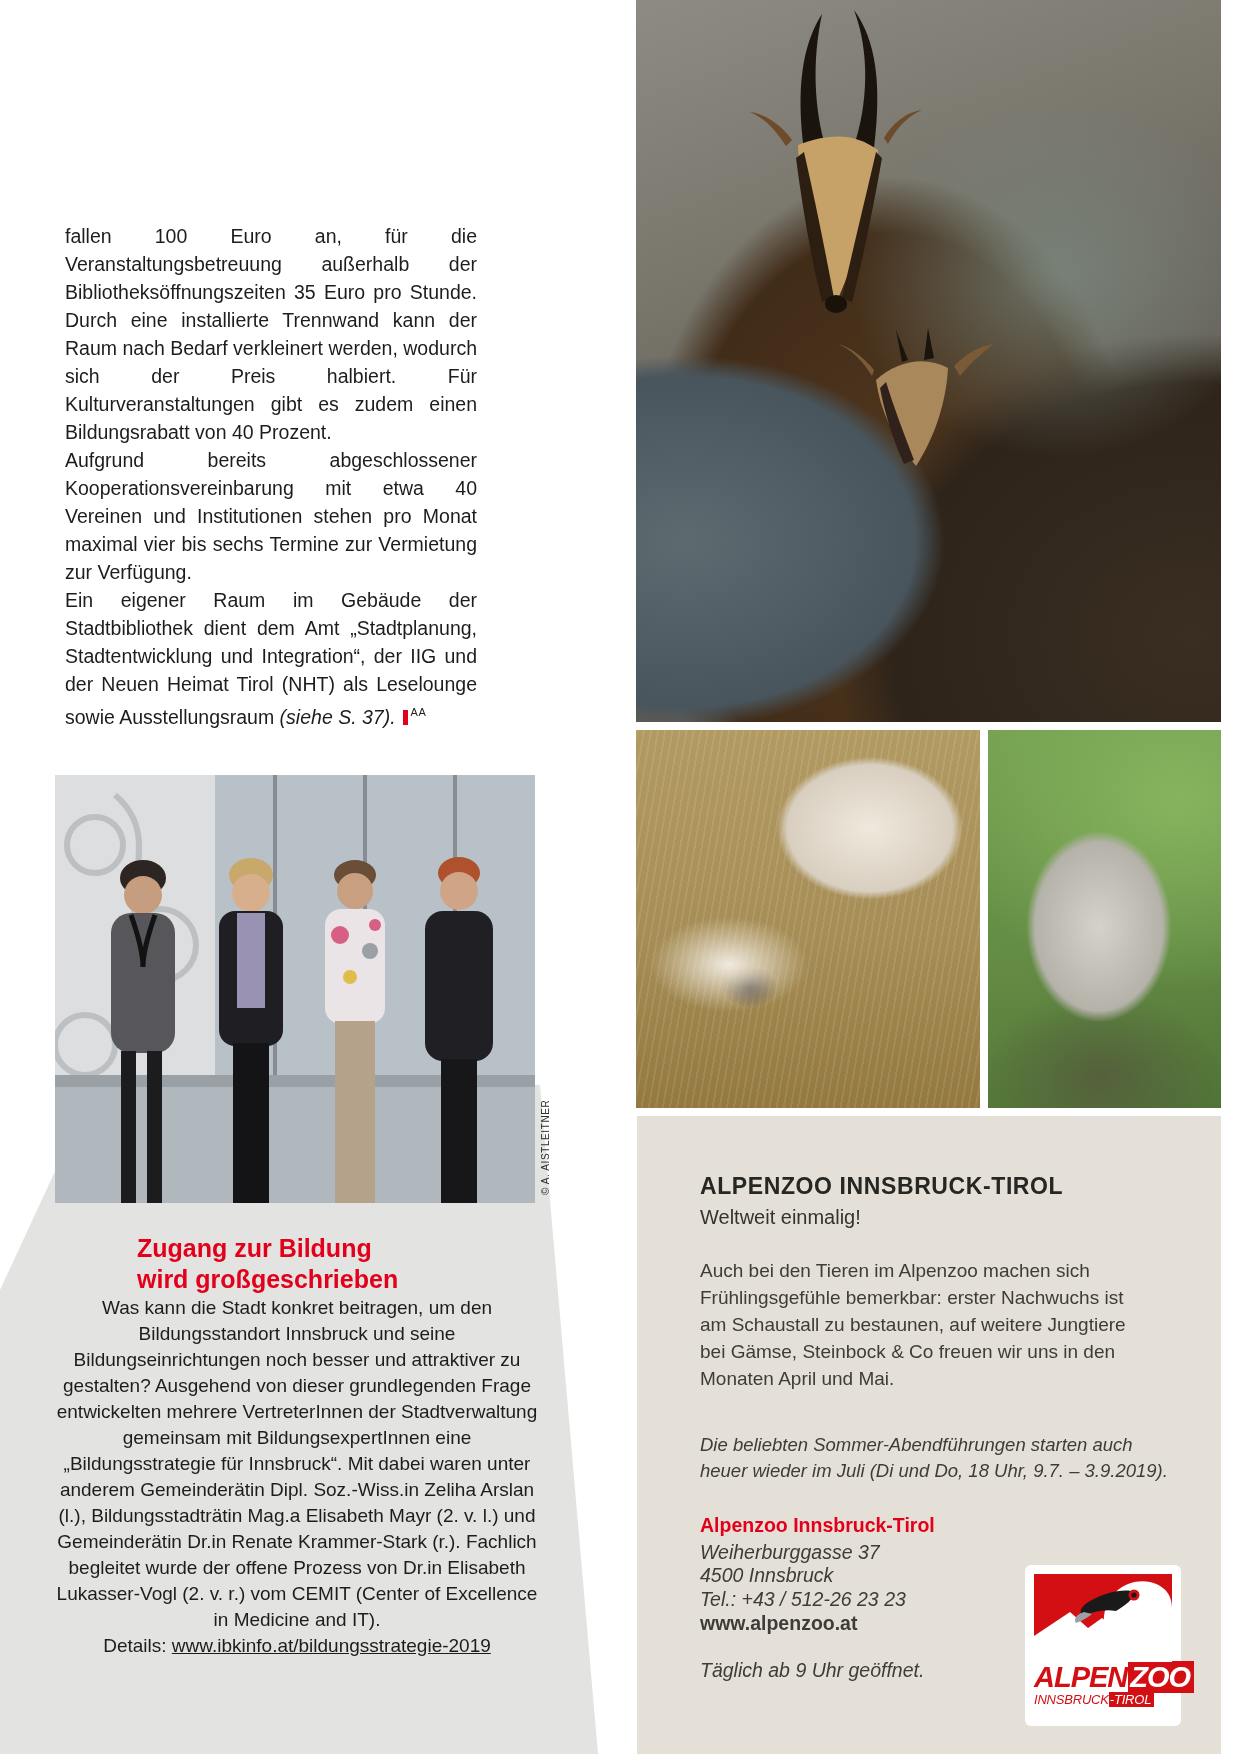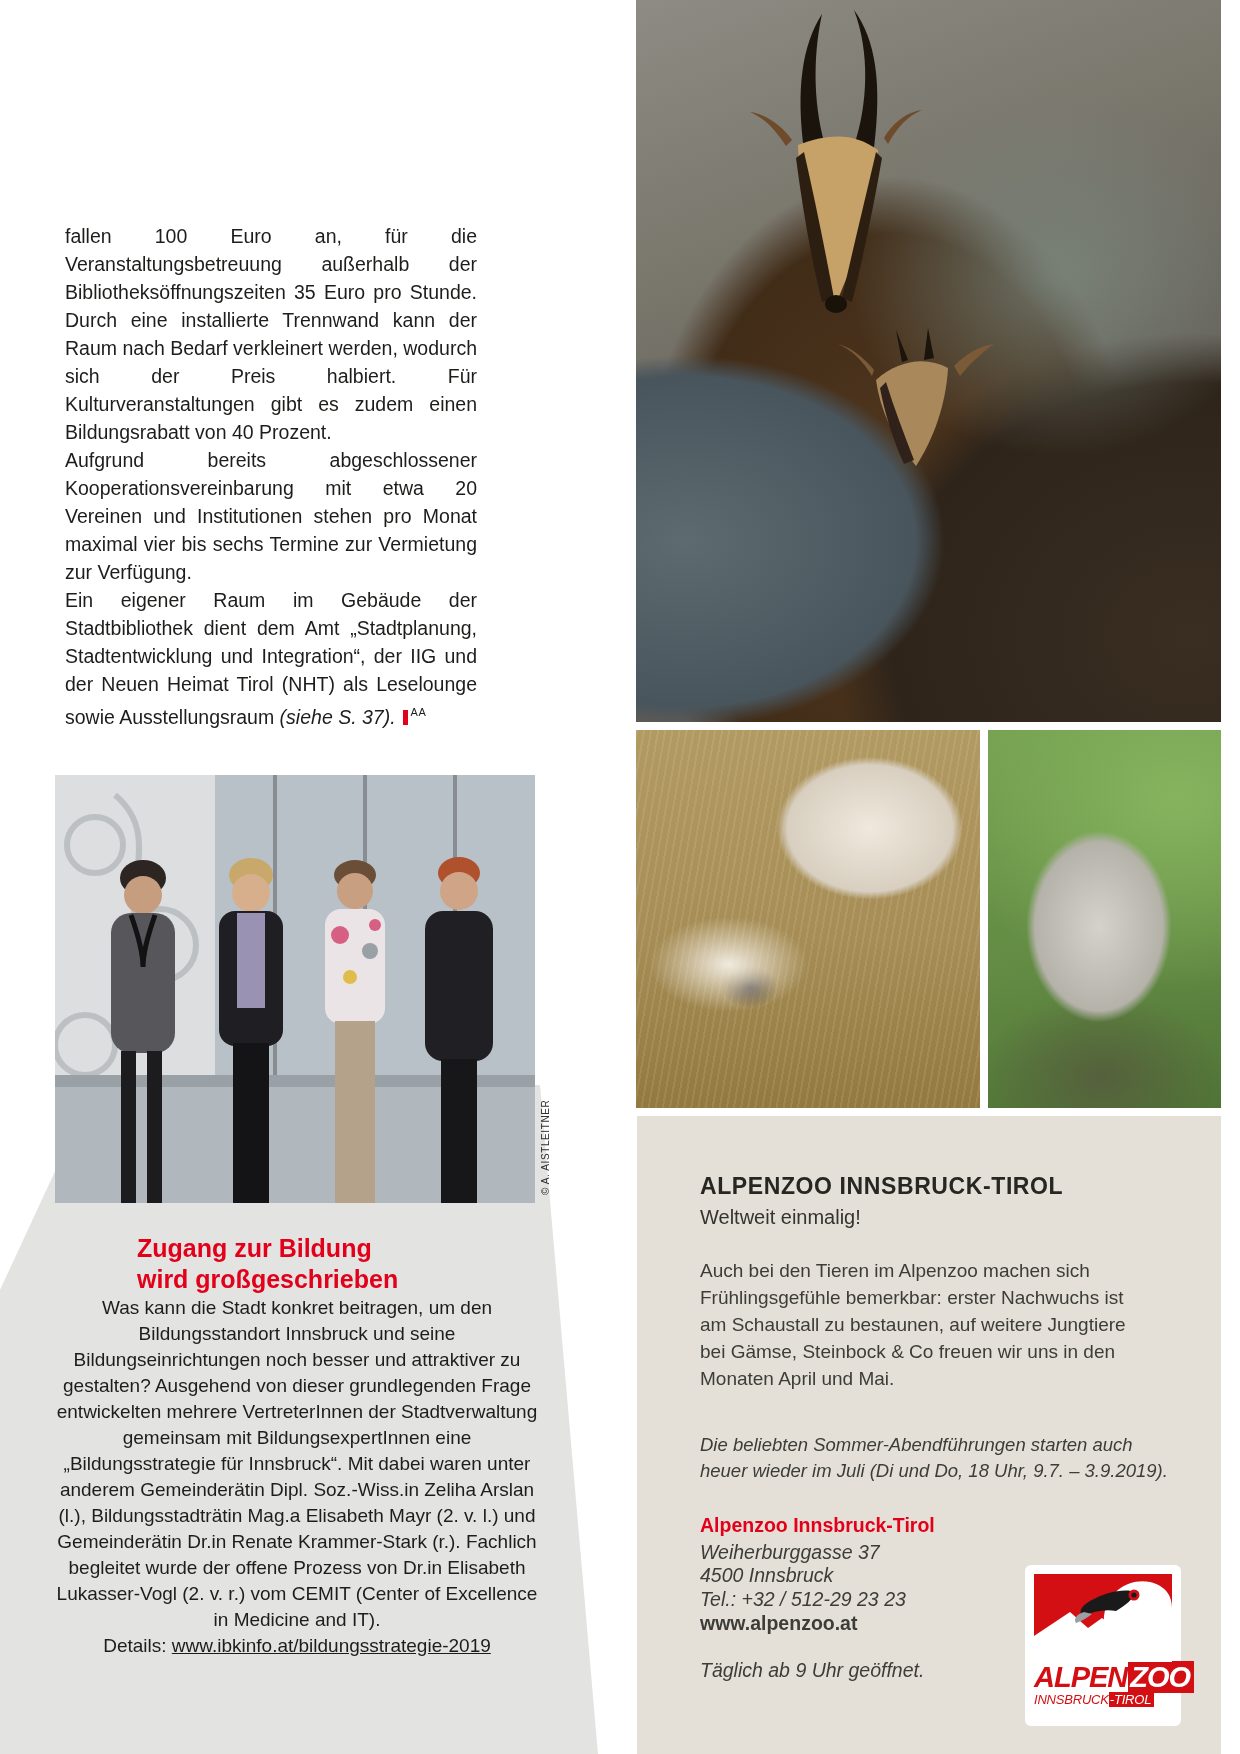--- a/index.html
+++ b/index.html
@@ -120,21 +120,21 @@
   .az-inns{color:var(--logo-red);}
   .az-tirol{color:#fff;background:var(--logo-red);padding:0 3px 0 1px;}
 </style>
 </head>
 <body>
 
 <div class="page">
 
   <section class="left-col">
     <p>fallen 100 Euro an, für die Veranstaltungsbetreuung außerhalb der Bibliotheksöffnungszeiten 35 Euro pro Stunde. Durch eine installierte Trennwand kann der Raum nach Bedarf verkleinert werden, wodurch sich der Preis halbiert. Für Kulturveranstaltungen gibt es zudem einen Bildungsrabatt von 40 Prozent.</p>
-    <p>Aufgrund bereits abgeschlossener Kooperationsvereinbarung mit etwa 20 Vereinen und Institutionen stehen pro Monat maximal vier bis sechs Termine zur Vermietung zur Verfügung.</p>
+    <p>Aufgrund bereits abgeschlossener Kooperationsvereinbarung mit etwa 40 Vereinen und Institutionen stehen pro Monat maximal vier bis sechs Termine zur Vermietung zur Verfügung.</p>
     <p><span>Ein eigener Raum im Gebäude der Stadtbibliothek dient dem Amt „Stadtplanung, Stadtentwicklung und Integration“, der IIG und der Neuen Heimat Tirol (NHT) als Leselounge sowie Ausstellungsraum </span><span class="see-ref">(siehe S. 37).</span><span class="end-mark"></span><span class="initials">AA</span></p>
   </section>
 
   <figure class="photo photo-chamois" style="margin:0;">
     <svg viewBox="0 0 604 722">
       <path d="M168,150 C160,90 166,45 186,14 C176,60 178,110 190,148 Z" fill="#1a140d"></path>
       <path d="M238,148 C246,84 240,40 218,10 C234,52 232,104 218,146 Z" fill="#1a140d"></path>
       <path d="M162,145 C196,132 220,134 242,150 C238,206 220,258 198,308 C176,260 164,202 162,145 Z" fill="#c7a268"></path>
       <path d="M168,152 C178,196 188,244 198,298 L186,302 C174,254 166,204 160,158 Z" fill="#2c1f12"></path>
       <path d="M240,152 C230,196 218,244 206,298 L216,302 C228,254 238,204 246,158 Z" fill="#2c1f12"></path>
@@ -213,21 +213,21 @@
 
   <section class="ad-box">
     <h1 class="ad-title">ALPENZOO INNSBRUCK-TIROL</h1>
     <p class="ad-subtitle">Weltweit einmalig!</p>
     <p class="ad-body">Auch bei den Tieren im Alpenzoo machen sich Frühlingsgefühle bemerkbar: erster Nachwuchs ist am Schaustall zu bestaunen, auf weitere Jungtiere bei Gämse, Steinbock &amp; Co freuen wir uns in den Monaten April und Mai.</p>
     <p class="ad-note">Die beliebten Sommer-Abendführungen starten auch heuer wieder im Juli (Di und Do, 18 Uhr, 9.7. – 3.9.2019).</p>
     <div class="ad-contact">
       <p class="c-name">Alpenzoo Innsbruck-Tirol</p>
       <p class="c-it">Weiherburggasse 37</p>
       <p class="c-it">4500 Innsbruck</p>
-      <p class="c-it">Tel.: +32 / 512-29 23 23</p>
+      <p class="c-it">Tel.: +43 / 512-26 23 23</p>
       <p class="c-web">www.alpenzoo.at</p>
     </div>
     <p class="ad-hours">Täglich ab 9 Uhr geöffnet.</p>
 
     <div class="az-logo">
       <div class="az-emblem">
         <svg viewBox="0 0 138 88">
           <rect width="138" height="88" fill="#d40f14"></rect>
           <polygon points="0,88 0,62 36,38 54,54 68,44 90,62 90,88" fill="#ffffff"></polygon>
           <path d="M70,42 C74,16 96,4 116,8 C132,12 138,22 138,34 L138,88 L88,88 C82,64 68,60 70,42 Z" fill="#ffffff"></path>

